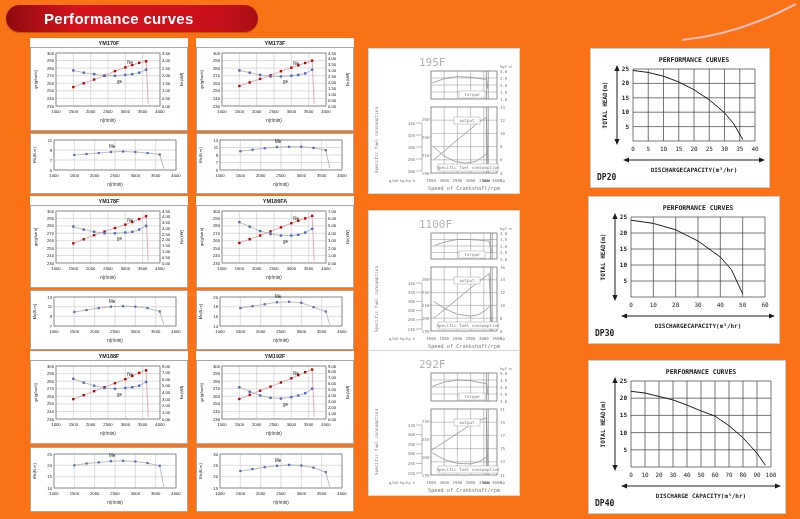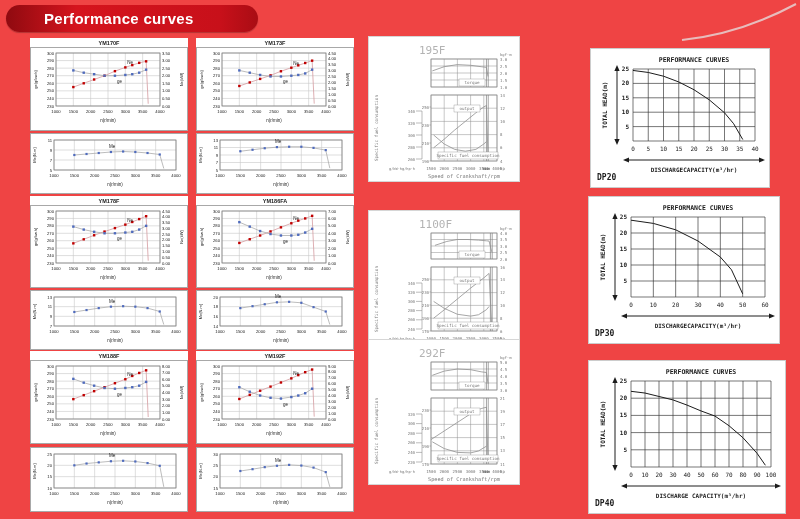--- a/index.html
+++ b/index.html
@@ -1,16 +1,16 @@
 <!DOCTYPE html>
 <html><head>
 <meta charset="utf-8">
 <style>
   html,body{margin:0;padding:0;background:#fff;}
-  .page{position:relative;width:800px;height:519px;background:#ef4444;overflow:hidden;
+  .page{position:relative;width:800px;height:519px;background:#f97316;overflow:hidden;
         font-family:"Liberation Sans",sans-serif;}
   .banner{position:absolute;left:6px;top:5px;width:252px;height:27px;border-radius:14px;
         background:linear-gradient(90deg,#8f0a10,#d5141d 28%,#c8101a 85%,#a90d14);
         box-shadow:0 1px 1px rgba(0,0,0,.25);}
   .banner span{display:block;padding-left:38px;line-height:27px;color:#fff;font-weight:bold;
         font-size:15px;letter-spacing:.3px;}
   .swoosh{position:absolute;left:678px;top:0;}
   .chart{position:absolute;background:#fff;}
   .p3{border:1px solid #d6d6d6;}
   .p4{border:1px solid #cccccc;}
@@ -669,21 +669,21 @@
         <rect x="55.43333333333333" y="21.086666666666662" width="2.2" height="2.2" fill="#4f6bbd"></rect>
         <rect x="67.63333333333333" y="19.046666666666667" width="2.2" height="2.2" fill="#4f6bbd"></rect>
         <rect x="79.83333333333334" y="17.686666666666664" width="2.2" height="2.2" fill="#4f6bbd"></rect>
         <rect x="92.03333333333333" y="16.78" width="2.2" height="2.2" fill="#4f6bbd"></rect>
         <rect x="104.23333333333333" y="17.46" width="2.2" height="2.2" fill="#4f6bbd"></rect>
         <rect x="116.43333333333335" y="19.5" width="2.2" height="2.2" fill="#4f6bbd"></rect>
         <rect x="128.63333333333335" y="24.03333333333333" width="2.2" height="2.2" fill="#4f6bbd"></rect>
         <text x="78.93333333333334" y="14.786666666666665" font-size="4.5" fill="#1a1a1a" text-anchor="start">Me</text>
       </svg></div>
 
-  <div class="chart p3" style="left:368px;top:36px;width:150px;height:144px"><svg width="150" height="144" class="tech">
+  <div class="chart p3" style="left:368px;top:48px;width:150px;height:144px"><svg width="150" height="144" class="tech">
         <text x="50" y="17" font-size="11" fill="#b3b3b3" text-anchor="start">195F</text>
         <line x1="62" y1="22" x2="128" y2="22" stroke="#8f8f8f" stroke-width="0.5"></line>
         <line x1="62" y1="29" x2="128" y2="29" stroke="#8f8f8f" stroke-width="0.5"></line>
         <line x1="62" y1="36" x2="128" y2="36" stroke="#8f8f8f" stroke-width="0.5"></line>
         <line x1="62" y1="43" x2="128" y2="43" stroke="#8f8f8f" stroke-width="0.5"></line>
         <line x1="62" y1="50" x2="128" y2="50" stroke="#8f8f8f" stroke-width="0.5"></line>
         <line x1="62" y1="22" x2="62" y2="50" stroke="#8f8f8f" stroke-width="0.5"></line>
         <line x1="75.2" y1="22" x2="75.2" y2="50" stroke="#8f8f8f" stroke-width="0.5"></line>
         <line x1="88.4" y1="22" x2="88.4" y2="50" stroke="#8f8f8f" stroke-width="0.5"></line>
         <line x1="101.6" y1="22" x2="101.6" y2="50" stroke="#8f8f8f" stroke-width="0.5"></line>
@@ -838,21 +838,21 @@
         <polyline points="65.96,34.35 77.84,30.45 88.4,28.5 98.96000000000001,28.5 109.52,29.15 117.44,29.8 120.08,30.060000000000002 122.72,40.85" fill="none" stroke="#8f8f8f" stroke-width="0.8"></polyline>
         <polyline points="64.64,107.2 75.2,98.88 88.4,88 101.6,77.12 114.80000000000001,66.88 120.08,62.4 122.72,116.16" fill="none" stroke="#8f8f8f" stroke-width="0.8"></polyline>
         <polyline points="64.64,90.4 75.2,97.3 88.4,103.28 101.6,105.12 109.52,103.74 117.44,98.68 120.08,95.46000000000001" fill="none" stroke="#8f8f8f" stroke-width="0.8"></polyline>
         <rect x="90" y="40" width="26" height="7" fill="#fff" stroke="#8f8f8f" stroke-width="0.4"></rect>
         <text x="103" y="45" font-size="4.2" fill="#777" text-anchor="middle">torque</text>
         <rect x="85" y="66" width="26" height="7" fill="#fff" stroke="#8f8f8f" stroke-width="0.4"></rect>
         <text x="98" y="71" font-size="4.2" fill="#777" text-anchor="middle">output</text>
         <rect x="69" y="111" width="60" height="7" fill="#fff" stroke="#8f8f8f" stroke-width="0.4"></rect>
         <text x="99" y="116" font-size="4.2" fill="#777" text-anchor="middle">Specific fuel consumption</text>
       </svg></div>
-  <div class="chart p3" style="left:368px;top:339px;width:150px;height:144px"><svg width="150" height="144" class="tech">
+  <div class="chart p3" style="left:368px;top:350px;width:150px;height:144px"><svg width="150" height="144" class="tech">
         <text x="50" y="17" font-size="11" fill="#b3b3b3" text-anchor="start">292F</text>
         <line x1="62" y1="22" x2="128" y2="22" stroke="#8f8f8f" stroke-width="0.5"></line>
         <line x1="62" y1="29" x2="128" y2="29" stroke="#8f8f8f" stroke-width="0.5"></line>
         <line x1="62" y1="36" x2="128" y2="36" stroke="#8f8f8f" stroke-width="0.5"></line>
         <line x1="62" y1="43" x2="128" y2="43" stroke="#8f8f8f" stroke-width="0.5"></line>
         <line x1="62" y1="50" x2="128" y2="50" stroke="#8f8f8f" stroke-width="0.5"></line>
         <line x1="62" y1="22" x2="62" y2="50" stroke="#8f8f8f" stroke-width="0.5"></line>
         <line x1="75.2" y1="22" x2="75.2" y2="50" stroke="#8f8f8f" stroke-width="0.5"></line>
         <line x1="88.4" y1="22" x2="88.4" y2="50" stroke="#8f8f8f" stroke-width="0.5"></line>
         <line x1="101.6" y1="22" x2="101.6" y2="50" stroke="#8f8f8f" stroke-width="0.5"></line>

